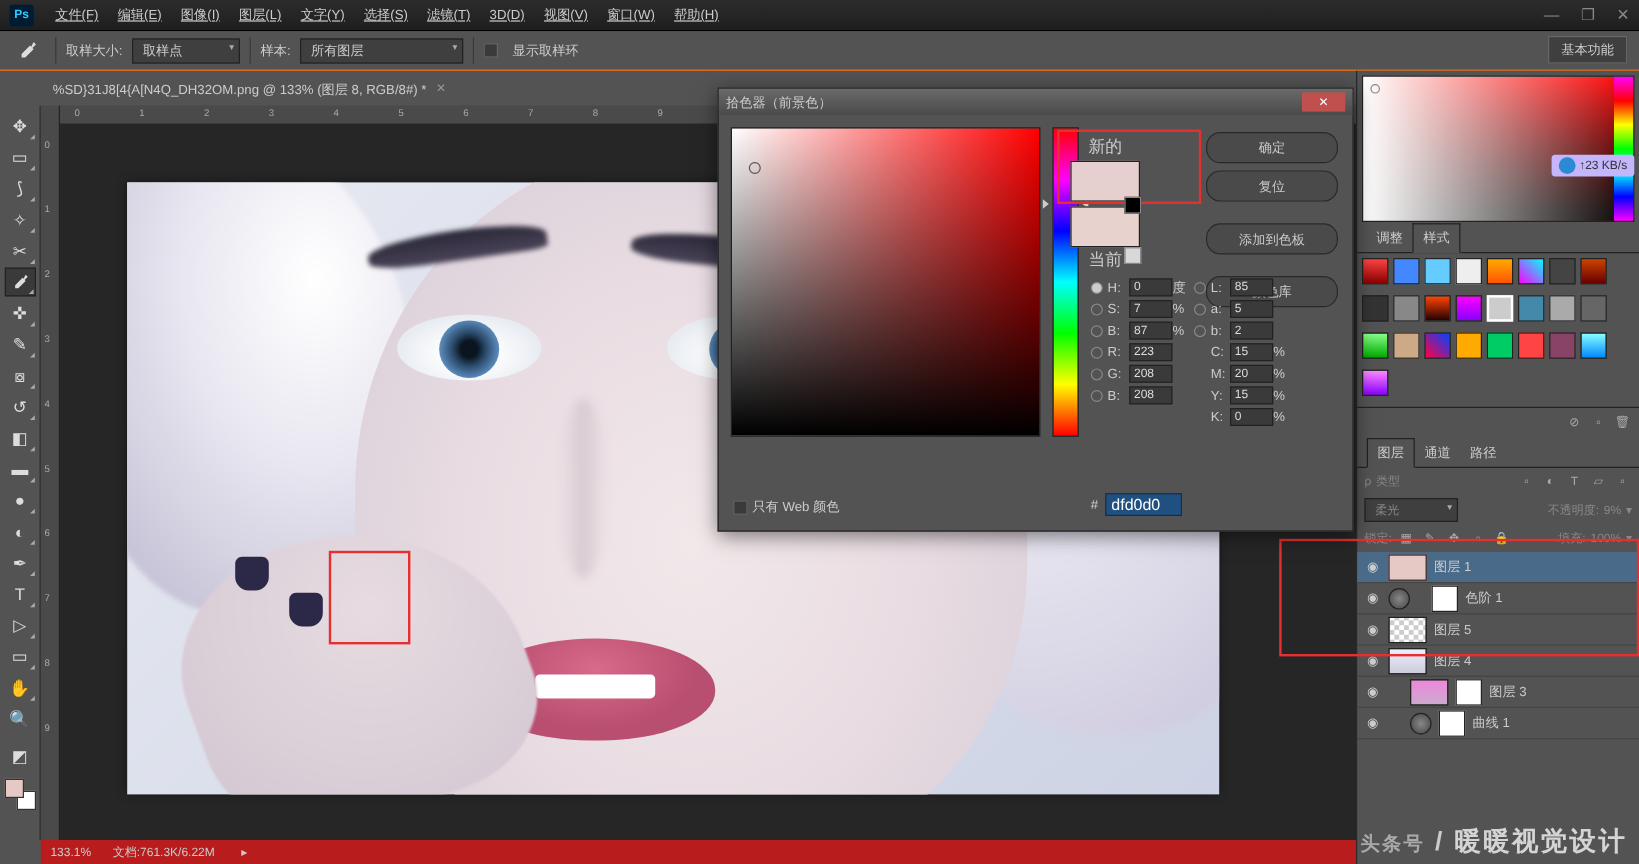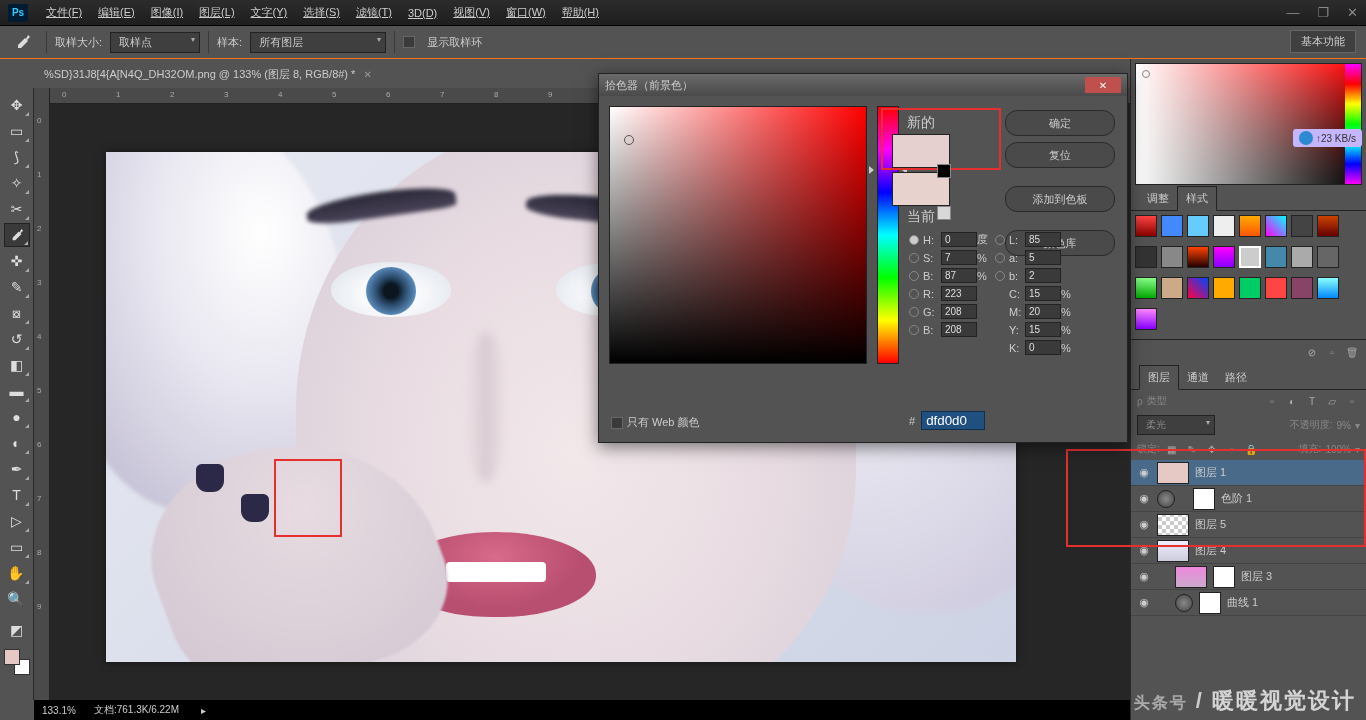--- a/index.html
+++ b/index.html
@@ -40,21 +40,21 @@
 .iris { position:absolute; left:35px; top:5px; width:50px; height:48px; background:radial-gradient(circle at 50% 50%,#0a1520 20%,#2a4a6a 40%,#5a8aba 70%); border-radius:50%; }
 .brow { position:absolute; width:150px; height:25px; background:linear-gradient(#2a2838,#4a4458); border-radius:80% 80% 20% 50%; filter:blur(2px); }
 .brow.l { left:200px; top:40px; transform:rotate(-8deg); } .brow.r { left:420px; top:45px; transform:rotate(6deg); }
 .nose { position:absolute; left:360px; top:180px; width:40px; height:150px; background:linear-gradient(90deg,transparent,#d8cad2,transparent); border-radius:50%; filter:blur(4px); }
 .lips { position:absolute; left:290px; top:380px; width:200px; height:85px; background:radial-gradient(ellipse at 50% 30%,#d86a8a 0%,#b84e70 60%); border-radius:50% 50% 48% 48%; }
 .lips::before { content:""; position:absolute; left:50px; top:30px; width:100px; height:20px; background:#fff; border-radius:4px; }
 .hand { position:absolute; left:50px; bottom:-20px; width:280px; height:240px; background:radial-gradient(ellipse at 60% 30%,#e8dce2,#d0c4d0); border-radius:40% 60% 30% 40%; transform:rotate(-20deg); filter:blur(1px); }
 .nail { position:absolute; width:28px; height:28px; background:#2c2848; border-radius:20% 20% 40% 40%; }
 .redbox { position:absolute; border:2px solid #e63030; }
 
-.status { position:absolute; left:34px; bottom:0; right:236px; height:20px; background:#000000; display:flex; align-items:center; padding:0 8px; font-size:10px; gap:18px; }
+.status { position:absolute; left:34px; bottom:0; right:236px; height:20px; background:#b91c1c; display:flex; align-items:center; padding:0 8px; font-size:10px; gap:18px; }
 
 .rpanels { position:absolute; right:0; top:59px; width:236px; bottom:0; background:#535353; border-left:1px solid #2a2a2a; }
 .ptabs { height:26px; display:flex; align-items:flex-end; border-bottom:1px solid #222; padding-left:8px; }
 .ptab { padding:4px 8px; font-size:11px; }
 .ptab.active { background:#535353; border:1px solid #222; border-bottom-color:#535353; position:relative; top:1px; }
 .mini-picker { height:122px; background:linear-gradient(to bottom,#f88 0%,#f00 0%,#800 100%),linear-gradient(to right,#fff,transparent); position:relative; margin:4px; border:1px solid #222; }
 .mini-picker::before { content:""; position:absolute; inset:0; background:linear-gradient(to right,#fff,transparent),linear-gradient(to bottom,transparent,#000); }
 .mini-hue { position:absolute; right:0; top:0; width:16px; height:100%; background:linear-gradient(#f0f,#f00,#ff0,#0f0,#0ff,#00f,#f0f); }
 .swatches { padding:4px; display:flex; flex-wrap:wrap; gap:4px; }
 .sw { width:22px; height:22px; border:1px solid #222; }

